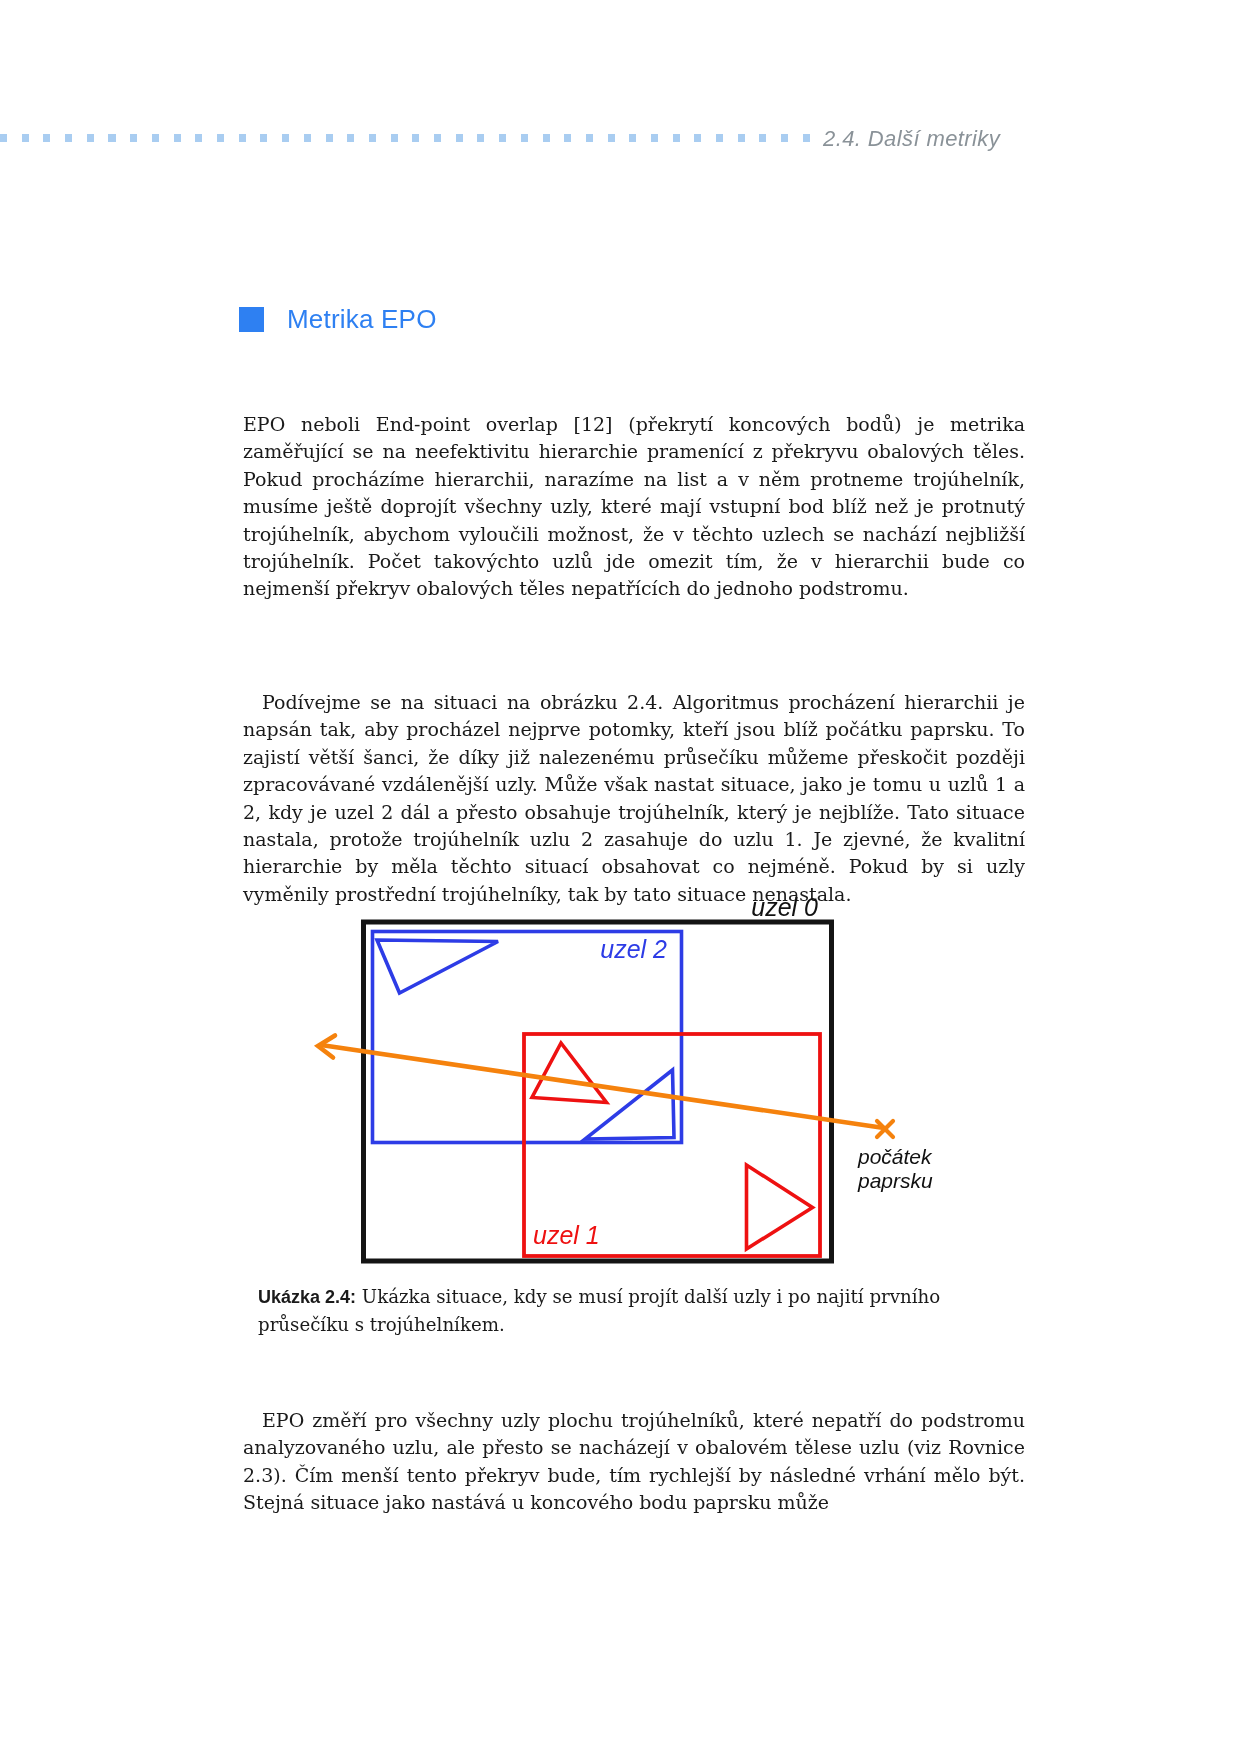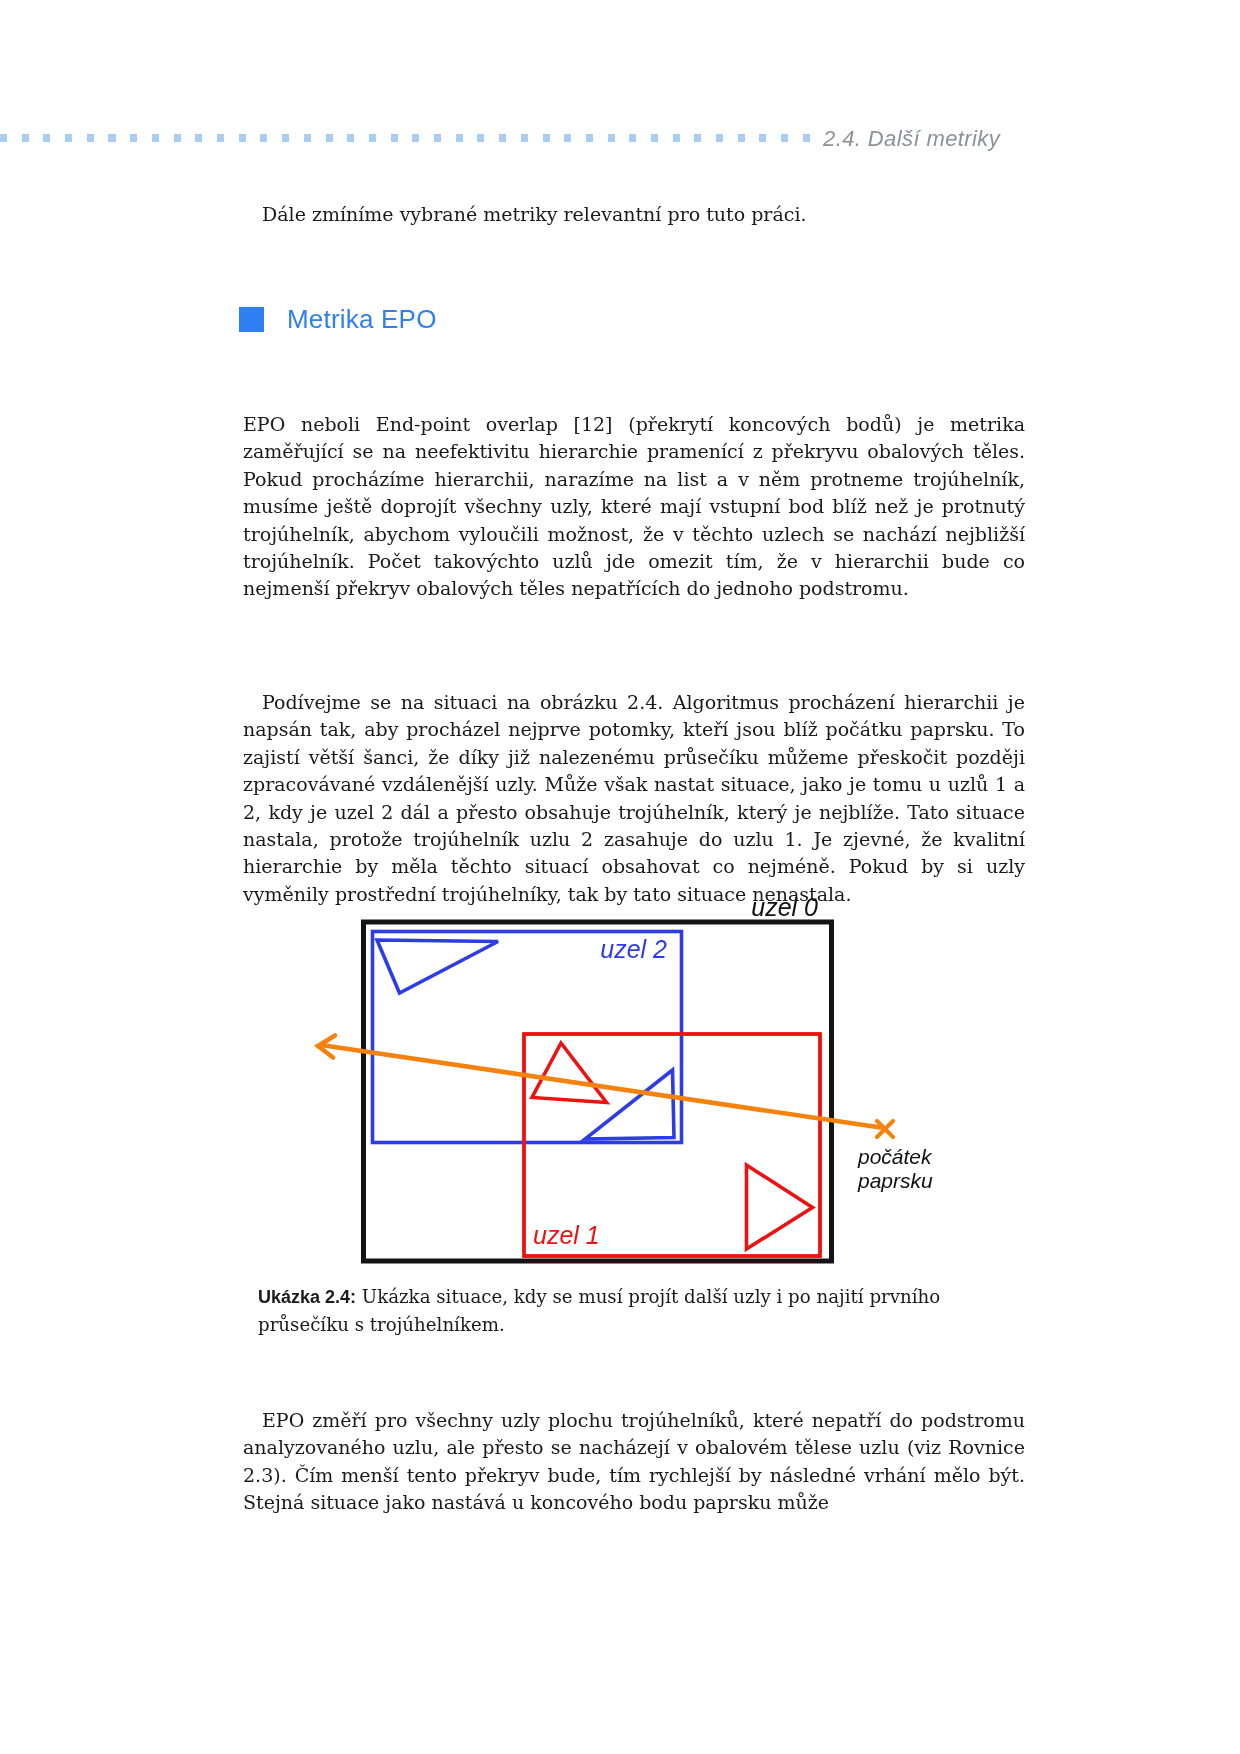--- a/index.html
+++ b/index.html
@@ -61,21 +61,20 @@
 </head>
 <body>
 
 <div class="page">
 
   <div class="header">
     <div class="dots"></div>
     <div class="sec">2.4. Další metriky</div>
   </div>
 
-  <div class="body-col para indent intro" style="position:absolute;">Dále zmíníme vybrané metriky relevantní pro tuto práci.</div>
 
   <div class="heading">
     <div class="sq"></div>
     <div class="lbl">Metrika EPO</div>
   </div>
 
   <div class="body-col para p1" style="position:absolute;">EPO neboli End-point overlap [12] (překrytí koncových bodů) je metrika zaměřující se na neefektivitu hierarchie pramenící z překryvu obalových těles. Pokud procházíme hierarchii, narazíme na list a v něm protneme trojúhelník, musíme ještě doprojít všechny uzly, které mají vstupní bod blíž než je protnutý trojúhelník, abychom vyloučili možnost, že v těchto uzlech se nachází nejbližší trojúhelník. Počet takovýchto uzlů jde omezit tím, že v hierarchii bude co nejmenší překryv obalových těles nepatřících do jednoho podstromu.</div>
 
   <div class="body-col para indent p2" style="position:absolute;">Podívejme se na situaci na obrázku 2.4. Algoritmus procházení hierarchii je napsán tak, aby procházel nejprve potomky, kteří jsou blíž počátku paprsku. To zajistí větší šanci, že díky již nalezenému průsečíku můžeme přeskočit později zpracovávané vzdálenější uzly. Může však nastat situace, jako je tomu u uzlů 1 a 2, kdy je uzel 2 dál a přesto obsahuje trojúhelník, který je nejblíže. Tato situace nastala, protože trojúhelník uzlu 2 zasahuje do uzlu 1. Je zjevné, že kvalitní hierarchie by měla těchto situací obsahovat co nejméně. Pokud by si uzly vyměnily prostřední trojúhelníky, tak by tato situace nenastala.</div>
 

